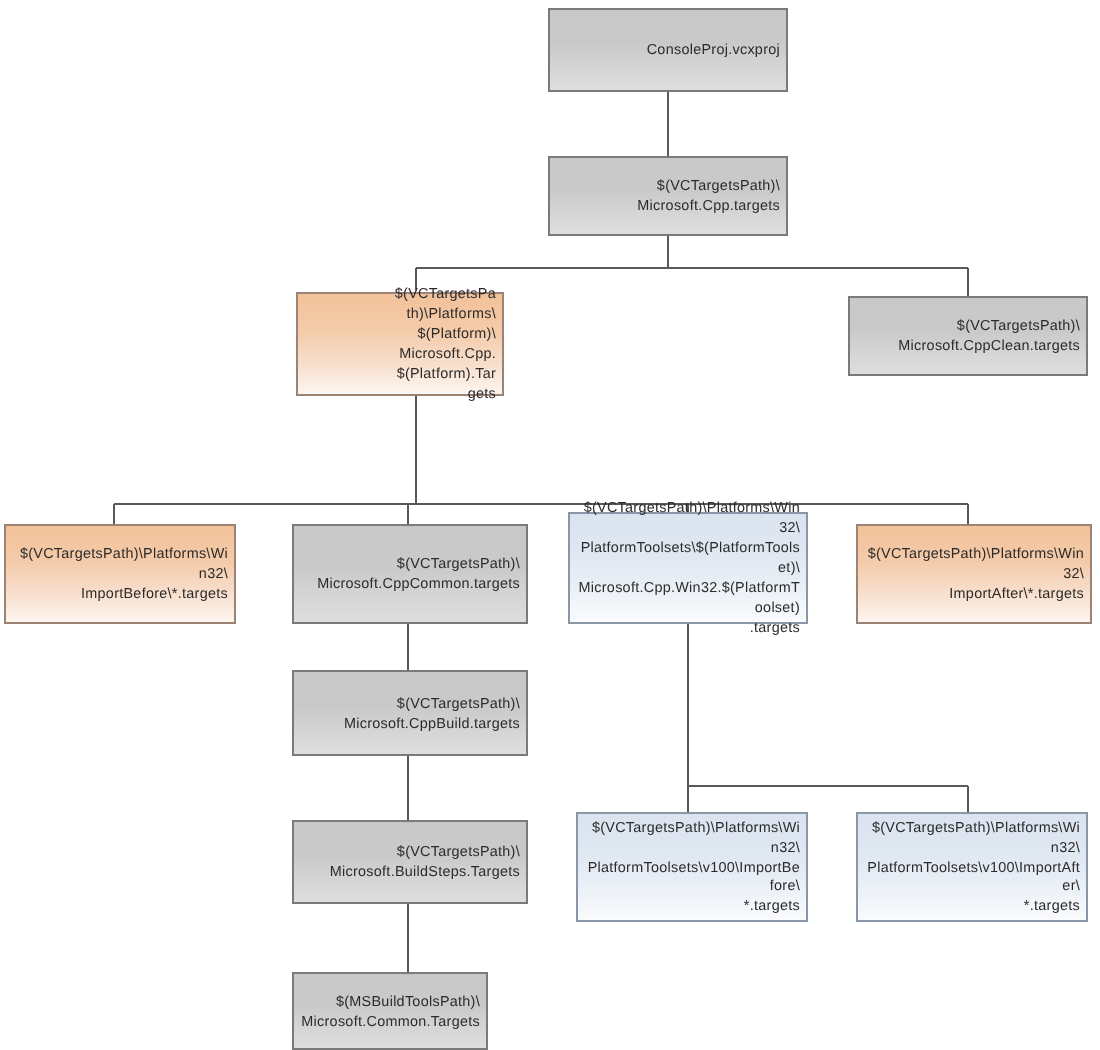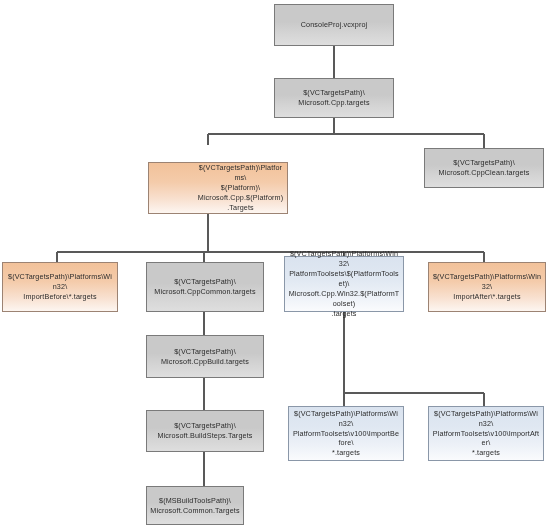--- a/index.html
+++ b/index.html
@@ -37,20 +37,21 @@
     line-height: 1.38;
     color: #2b2b2b;
     letter-spacing: 0.02em;
     padding: 2px 3px;
     z-index: 2;
   }
   .node .txt {
     width: 100%;
     white-space: pre-line;
     word-break: break-word;
+    text-align: right;
   }
   
   .node.grey {
     background: linear-gradient(to bottom, #c9c9c9 0%, #c9c9c9 42%, #d4d4d4 70%, #dedede 100%);
     border-color: #7a7a7a;
   }
   
   .node.orange {
     background: linear-gradient(to bottom, #f2c29a 0%, #f4cbaa 38%, #f8e0cf 72%, #fdf6f1 100%);
     border-color: #9c8373;
@@ -96,21 +97,21 @@
 
   <div class="node grey" style="left:274px; top:4px; width:120px; height:42px;">
     <span class="txt">ConsoleProj.vcxproj</span>
   </div>
 
   <div class="node grey" style="left:274px; top:78px; width:120px; height:40px;">
     <span class="txt">$(VCTargetsPath)\
 Microsoft.Cpp.targets</span>
   </div>
 
-  <div class="node orange" style="left:148px; top:162px; width:140px; height:52px;padding-left:48px;">
+  <div class="node orange" style="left:148px; top:146px; width:104px; height:52px;padding-left:48px;">
     <span class="txt">$(VCTargetsPath)\Platforms\
 $(Platform)\
 Microsoft.Cpp.$(Platform).Targets</span>
   </div>
 
   <div class="node grey" style="left:424px; top:148px; width:120px; height:40px;">
     <span class="txt">$(VCTargetsPath)\
 Microsoft.CppClean.targets</span>
   </div>
 

